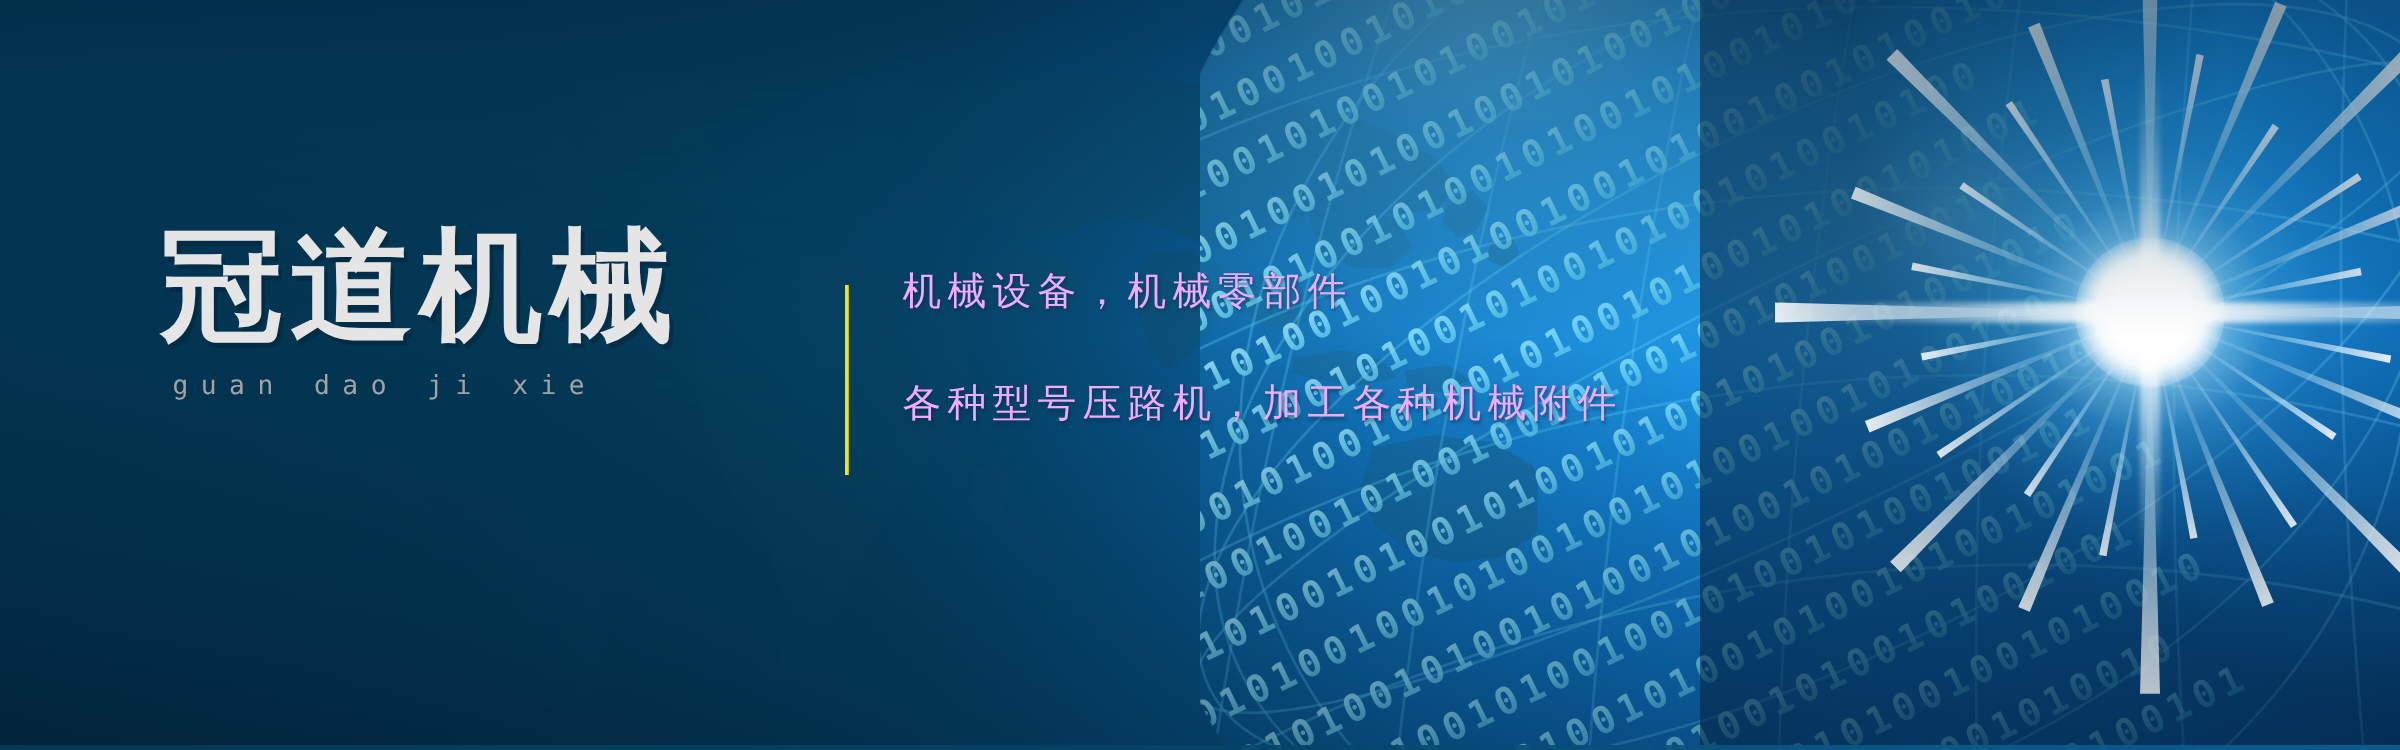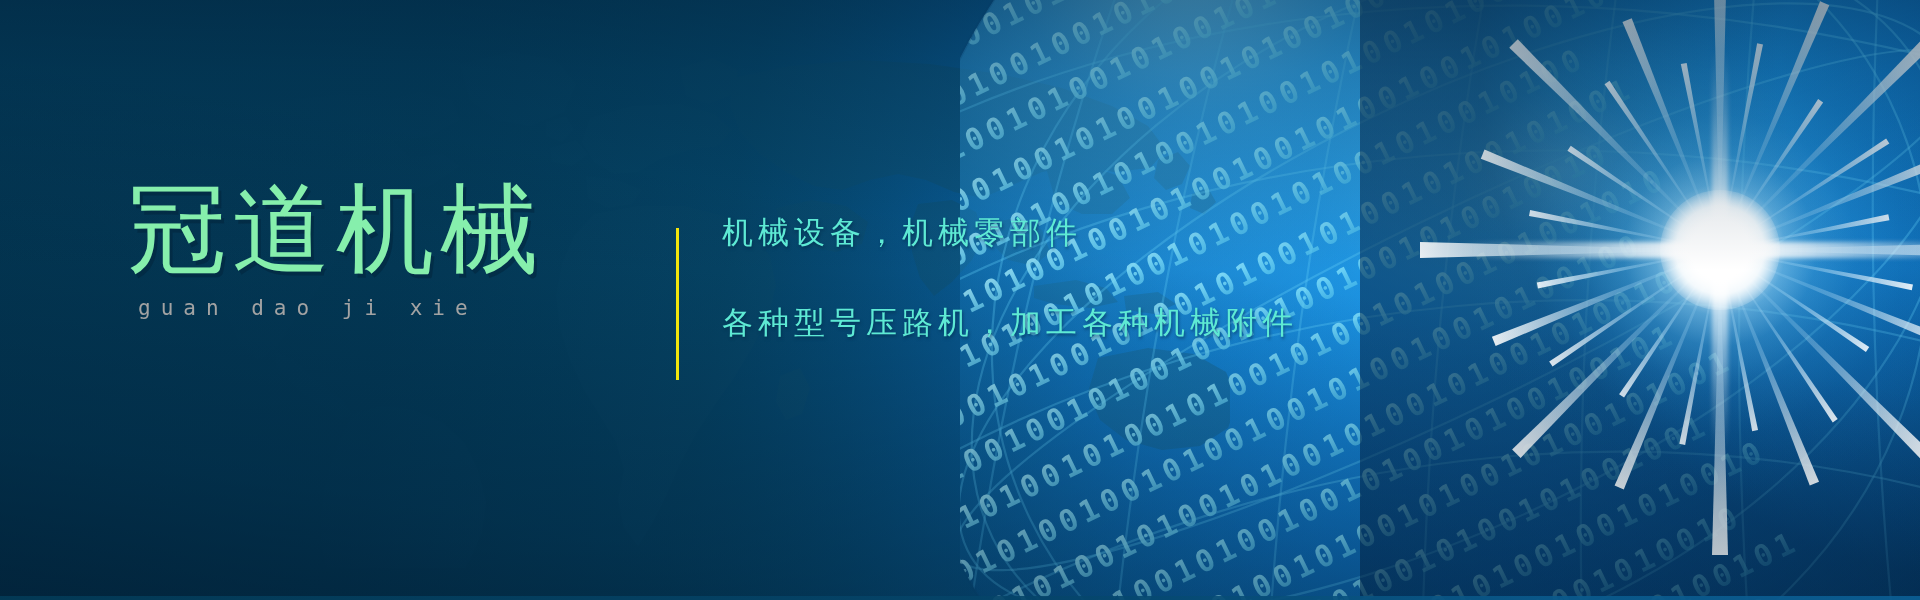--- a/index.html
+++ b/index.html
@@ -78,40 +78,40 @@
     filter:blur(2px);
   }
   .sun-streak.v{width:16px;height:400px;
     background:linear-gradient(180deg,rgba(255,255,255,0) 0%,rgba(255,255,255,.6) 36%,#fff 50%,rgba(255,255,255,.6) 64%,rgba(255,255,255,0) 100%);}
 
   
   .content{position:absolute;left:0;top:0;width:1400px;height:600px;}
 
   .logo-block{position:absolute;left:128px;top:180px;width:520px;}
   .logo-cn{
-    font-size:98px;line-height:1;font-weight:400;color:#86efac;
+    font-size:98px;line-height:1;font-weight:700;color:#e5e5e5;
     letter-spacing:6px;white-space:nowrap;
     text-shadow:3px 4px 0 rgba(2,34,56,.45);
     font-family:"DejaVu Sans","Liberation Sans",sans-serif;
   }
   .logo-pinyin{
     margin-top:18px;margin-left:10px;
     font-size:21px;color:#a3a3a3;letter-spacing:10px;
     font-family:"DejaVu Sans Mono","Liberation Mono",monospace;
     white-space:nowrap;
   }
 
   .divider{
     position:absolute;left:676px;top:228px;width:3px;height:152px;
     background:#f2e50d;
   }
 
   .taglines{position:absolute;left:722px;top:190px;}
   .tagline{
-    color:#5eead4;font-size:31px;letter-spacing:5px;white-space:nowrap;
+    color:#f0abfc;font-size:31px;letter-spacing:5px;white-space:nowrap;
     text-shadow:1px 2px 3px rgba(2,40,70,.55);
     font-family:"DejaVu Sans","Liberation Sans",sans-serif;
   }
   .tagline.t1{margin-top:22px;}
   .tagline.t2{margin-top:48px;}
 
   
   .bottom-edge{
     position:absolute;left:0;bottom:0;width:100%;height:4px;
     background:linear-gradient(90deg,#033b57 0%,#05456a 55%,#0a5a8c 80%,#0b5f95 100%);

